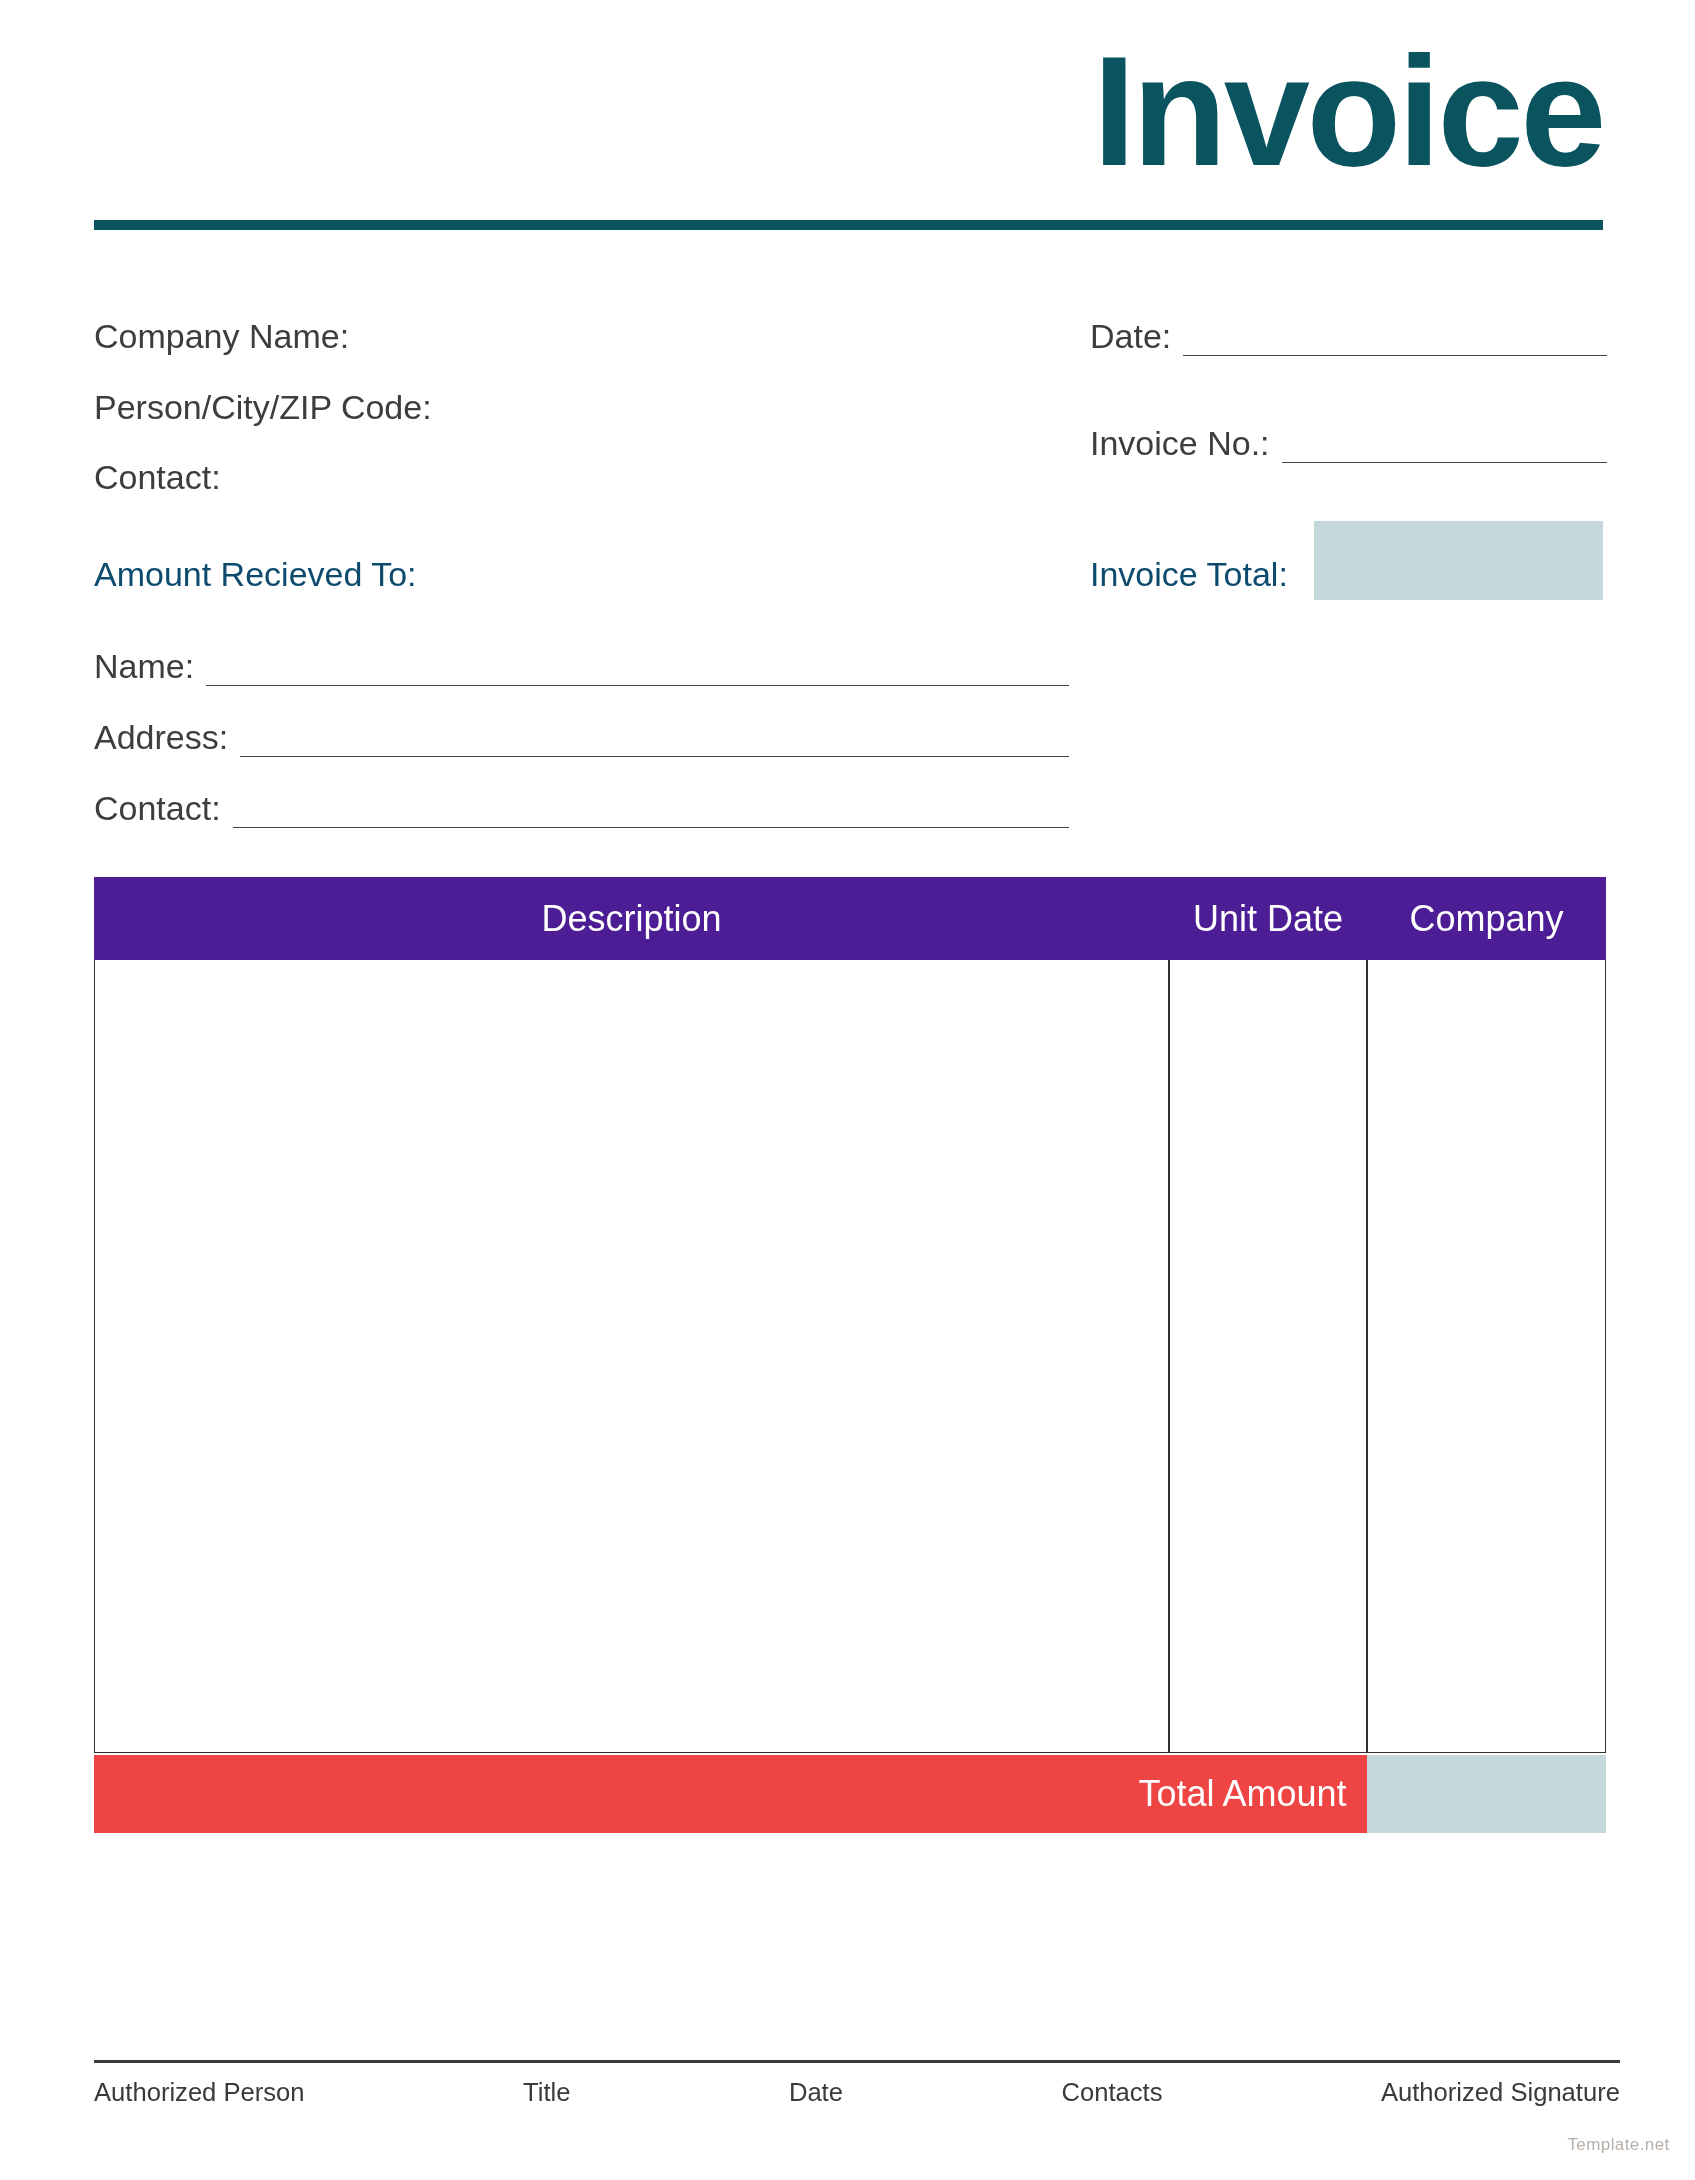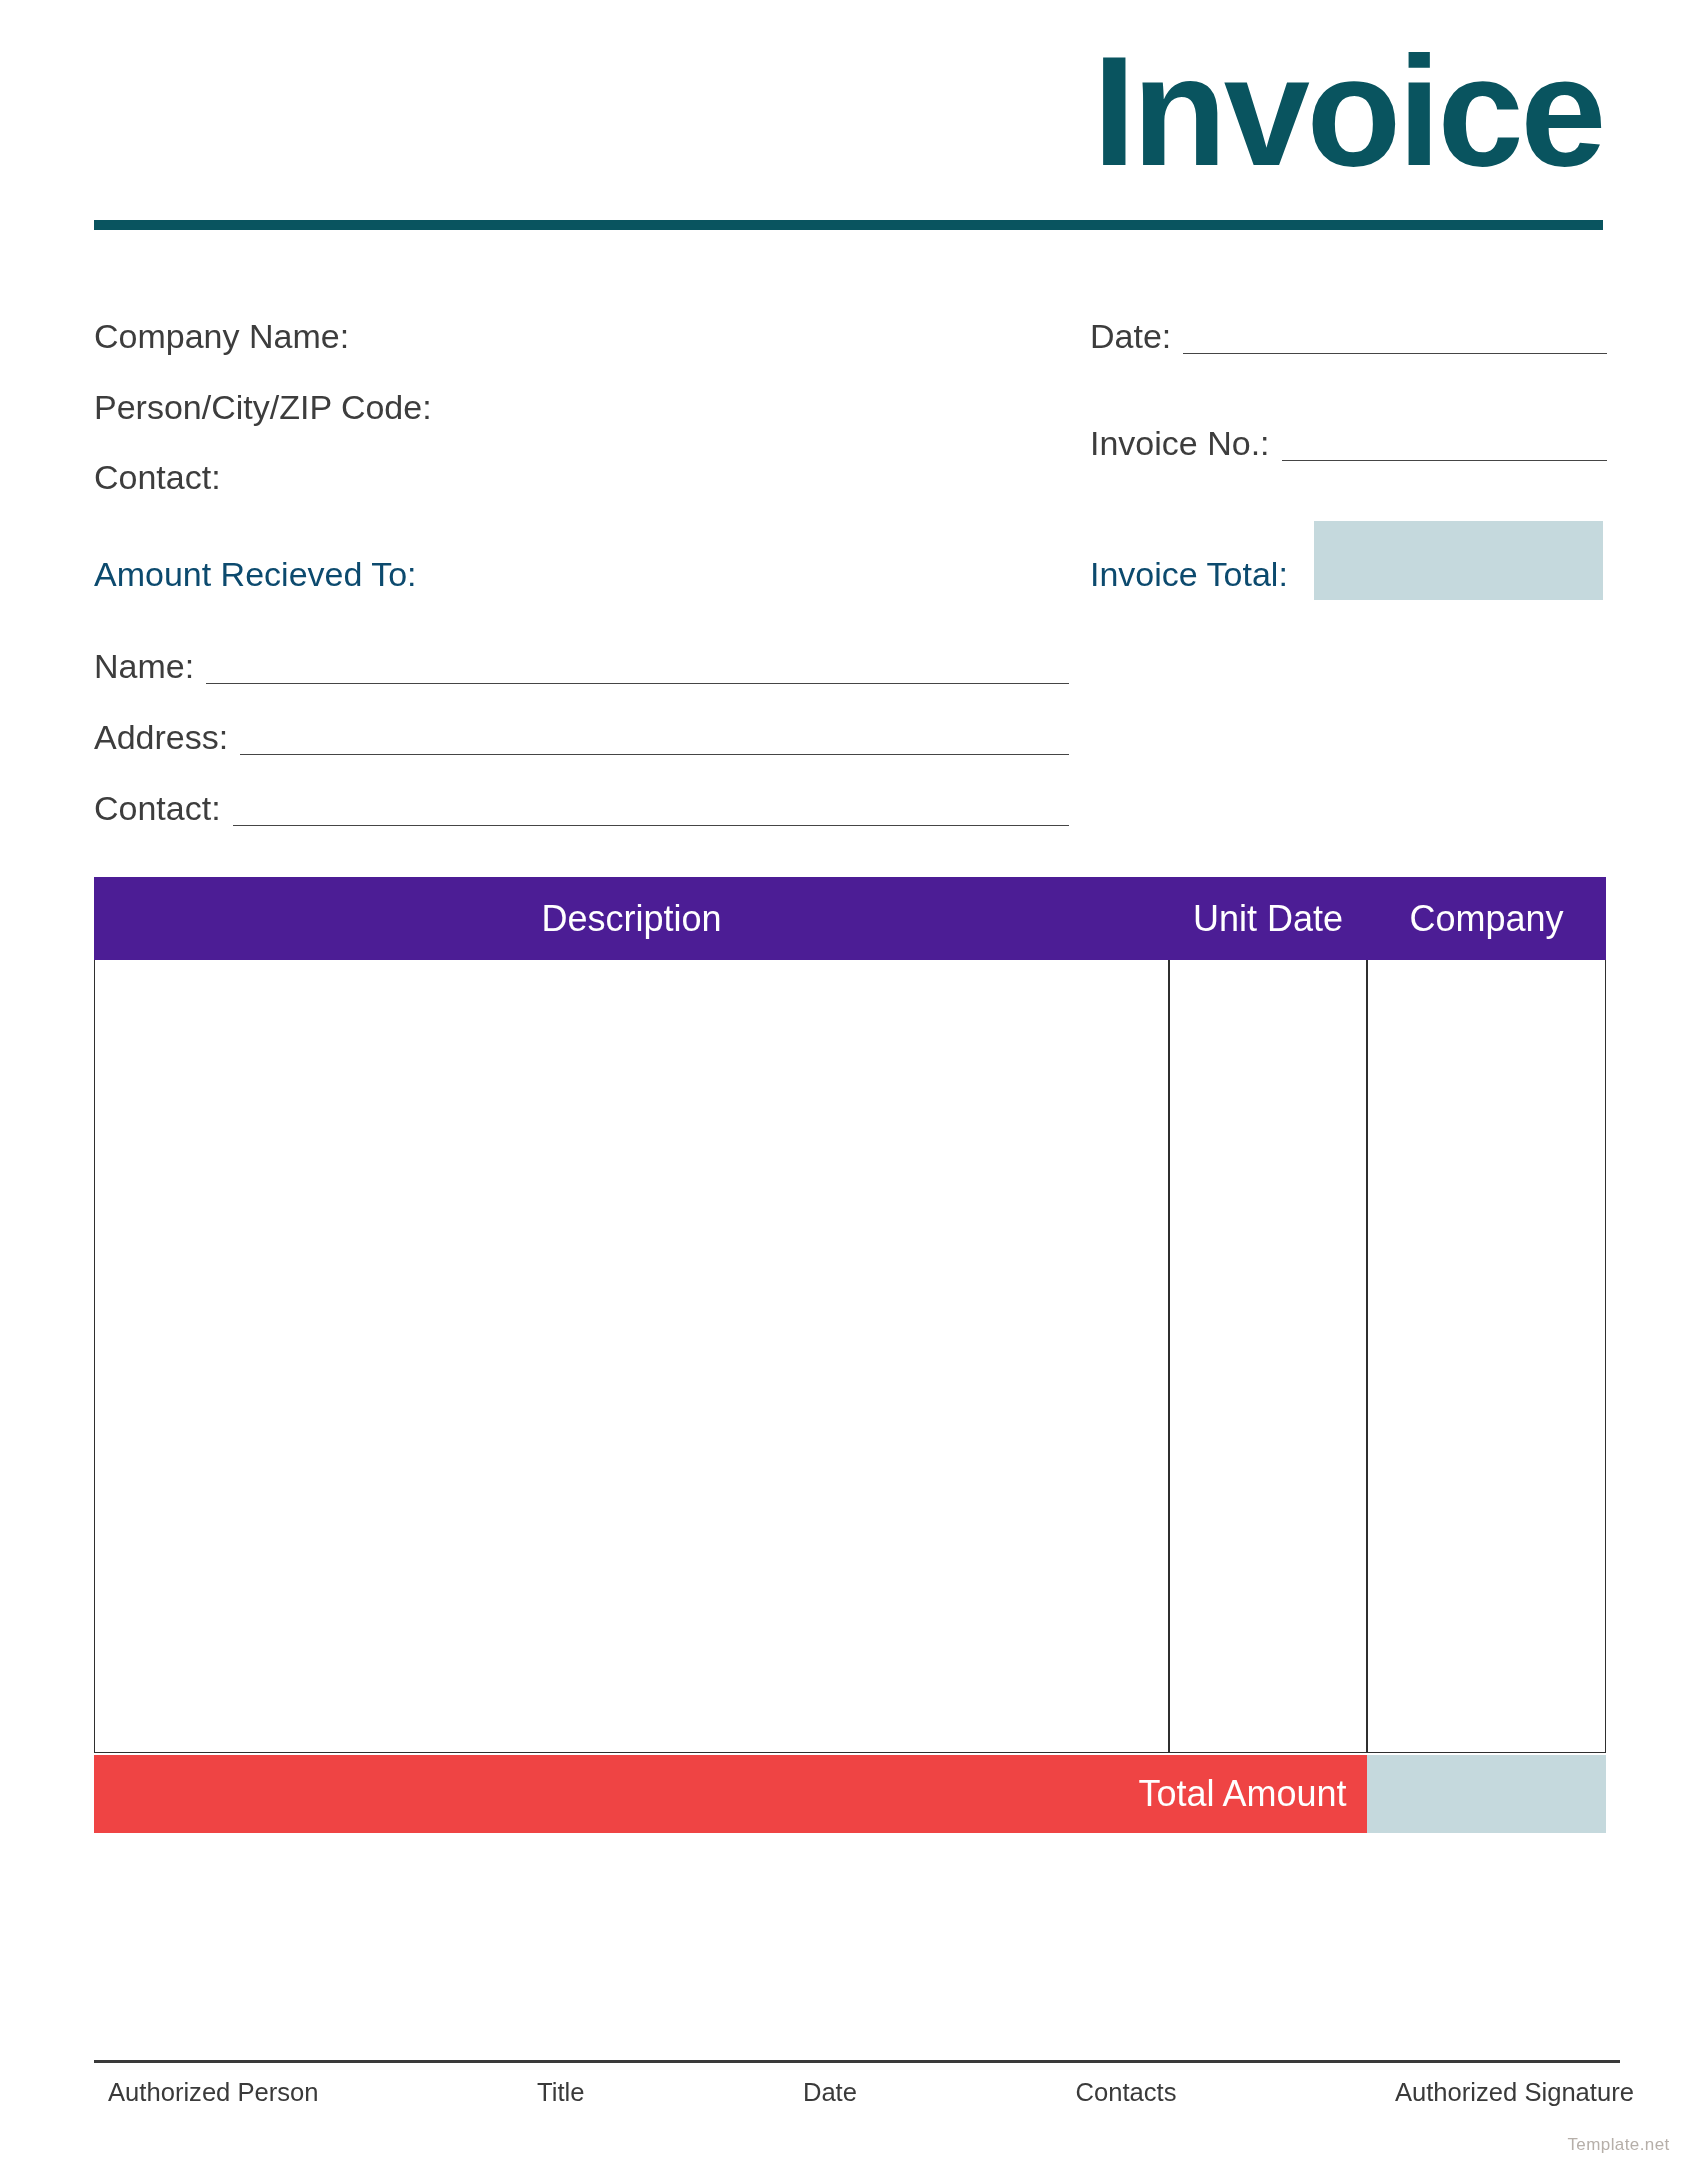--- a/index.html
+++ b/index.html
@@ -31,21 +31,21 @@
     height:10.2px;
     background:#09545f;
   }
   
   .label{
     font-size:34px;
     color:#3d3d3d;
     line-height:39px;
     white-space:nowrap;
   }
-  .row-abs{position:absolute;display:flex;align-items:center;}
+  .row-abs{position:absolute;display:flex;align-items:flex-end;}
   .uline{
     flex:1;
     border-bottom:1.7px solid #454545;
     height:34px;
     margin-left:12px;
   }
   .teal-label{
     font-size:34px;
     color:#0c4a6e;
     line-height:39px;
@@ -142,21 +142,20 @@
     background:#3a3a3a;
   }
   .footer-labels{
     position:absolute;
     left:94px;top:2078px;
     width:1526px;
     display:flex;
     justify-content:space-between;
     font-size:25.6px;
     color:#3a3a3a;
-    margin-left:14px;
   }
   .watermark{
     position:absolute;
     right:26.4px;
     top:2135px;
     font-size:17px;
     color:#b6afa9;
     letter-spacing:0.4px;
   }
 </style>

